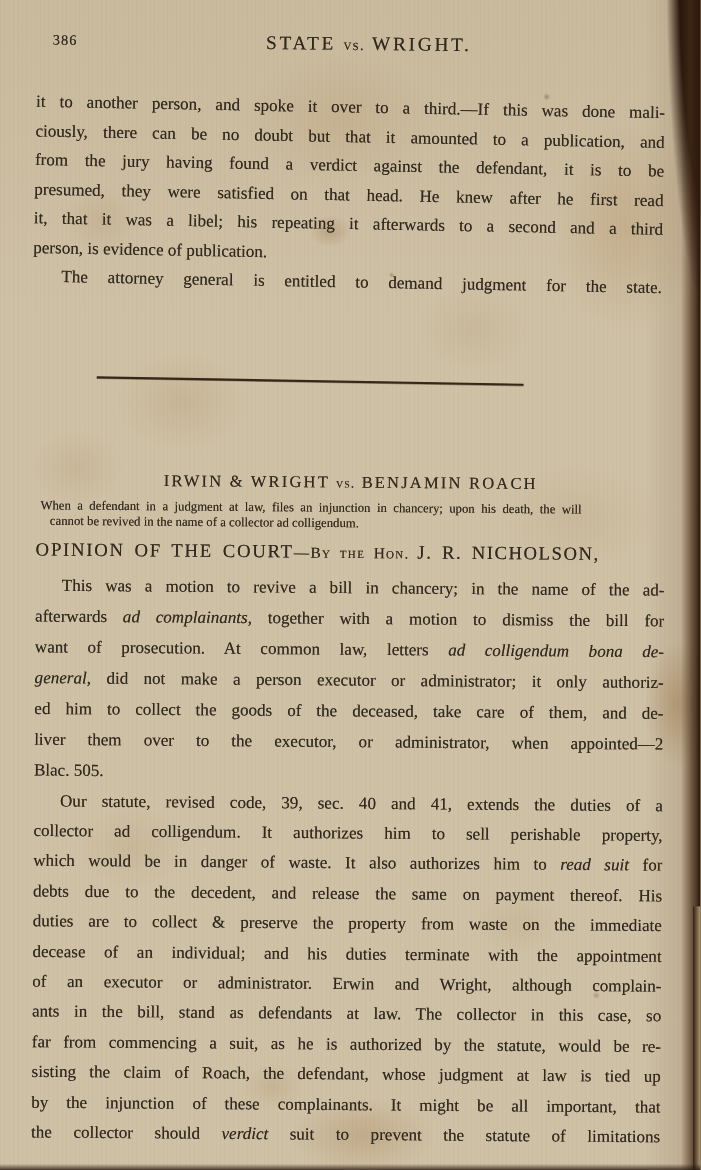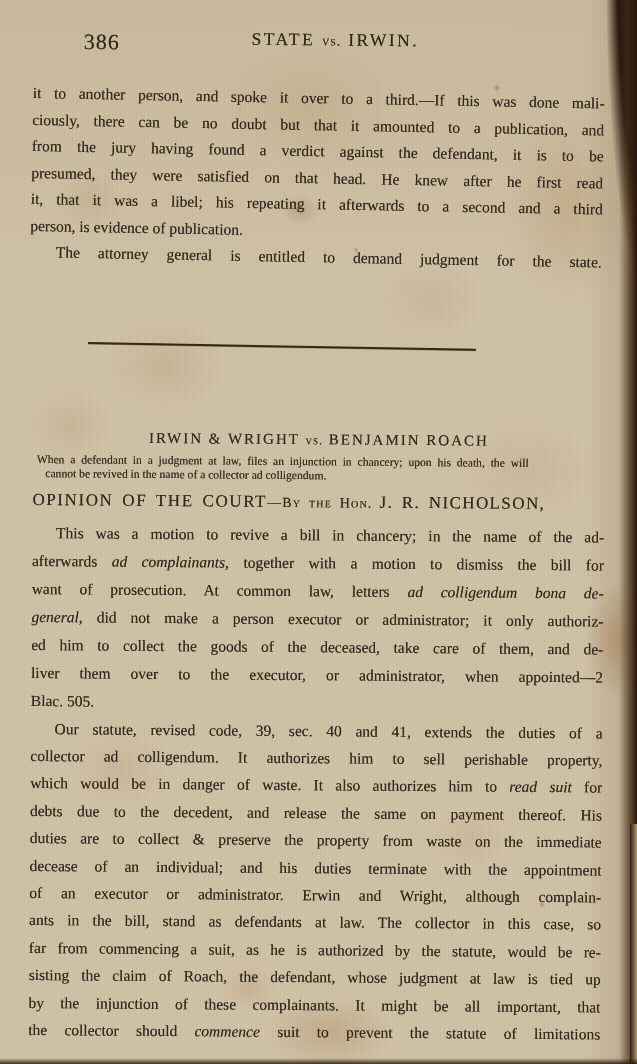--- a/index.html
+++ b/index.html
@@ -46,21 +46,21 @@
   .edge-bottom{position:absolute;left:0;right:0;bottom:0;height:6px;
     background:linear-gradient(to top, rgba(38,22,11,.85), rgba(38,22,11,0));}
 
   
   .ink{text-shadow:0 0 .6px rgba(40,32,22,.65);}
   .tline{height:26.5px;line-height:26.5px;text-align:justify;overflow:hidden;}
   .tline.just{text-align-last:justify;}
   .it{font-style:italic;}
 
   .header-row{position:absolute;top:26px;left:0;width:637px;transform:rotate(.6deg);transform-origin:left top;}
-  .pageno{position:absolute;left:48px;top:2px;font-size:22px;letter-spacing:1px;margin-left:36px;}
+  .pageno{position:absolute;left:48px;top:2px;font-size:13px;letter-spacing:1px;}
   .running-head{text-align:center;margin-left:34px;font-size:17.5px;letter-spacing:2.5px;}
   .vs{font-variant:small-caps;font-size:.82em;letter-spacing:1px;}
 
   .case1-block{position:absolute;top:80px;left:33px;width:572px;font-size:15.5px;
     transform:rotate(1.05deg);transform-origin:left top;}
 
   .divider{position:absolute;top:342px;left:88px;width:388px;height:2px;background:#362818;
     transform:rotate(1deg);transform-origin:left top;box-shadow:0 .5px 0 rgba(54,40,24,.4);}
 
   .case2-block{position:absolute;top:426px;left:33px;width:572px;font-size:15.5px;
@@ -77,21 +77,21 @@
   .body4 .tline{height:27.4px;line-height:27.4px;}
 </style>
 </head>
 <body>
 
 <div class="page">
   <div class="stains"></div>
 
   <div class="header-row ink">
     <div class="pageno">386</div>
-    <div class="running-head"><span>STATE</span> <span class="vs">vs.</span> <span>IRWIN.</span></div>
+    <div class="running-head"><span>STATE</span> <span class="vs">vs.</span> <span>WRIGHT.</span></div>
   </div>
 
   <div class="case1-block ink">
     <div>
         <div class="tline just"><span>it to another person, and spoke it over to a third.—If this was done mali-</span></div>
         <div class="tline just"><span>ciously, there can be no doubt but that it amounted to a publication, and</span></div>
         <div class="tline just"><span>from the jury having found a verdict against the defendant, it is to be</span></div>
         <div class="tline just"><span>presumed, they were satisfied on that head. He knew after he first read</span></div>
         <div class="tline just"><span>it, that it was a libel; his repeating it afterwards to a second and a third</span></div>
         <div class="tline"><span>person, is evidence of publication.</span></div>
@@ -124,21 +124,21 @@
         <div class="tline just"><span>collector ad colligendum. It authorizes him to sell perishable property,</span></div>
         <div class="tline just"><span>which would be in danger of waste. It also authorizes him to </span><span class="it">read suit</span><span> for</span></div>
         <div class="tline just"><span>debts due to the decedent, and release the same on payment thereof. His</span></div>
         <div class="tline just"><span>duties are to collect &amp; preserve the property from waste on the immediate</span></div>
         <div class="tline just"><span>decease of an individual; and his duties terminate with the appointment</span></div>
         <div class="tline just"><span>of an executor or administrator. Erwin and Wright, although complain-</span></div>
         <div class="tline just"><span>ants in the bill, stand as defendants at law. The collector in this case, so</span></div>
         <div class="tline just"><span>far from commencing a suit, as he is authorized by the statute, would be re-</span></div>
         <div class="tline just"><span>sisting the claim of Roach, the defendant, whose judgment at law is tied up</span></div>
         <div class="tline just"><span>by the injunction of these complainants. It might be all important, that</span></div>
-        <div class="tline just"><span>the collector should </span><span class="it">commence</span><span> suit to prevent the statute of limitations</span></div>
+        <div class="tline just"><span>the collector should </span><span class="it">verdict</span><span> suit to prevent the statute of limitations</span></div>
       </div>
   </div>
 
   <div class="edge-soft"></div>
   <div class="edge-top"></div>
   <div class="edge-band"></div>
   <div class="edge-bottom-right"></div>
   <div class="edge-bottom"></div>
 </div>
 

